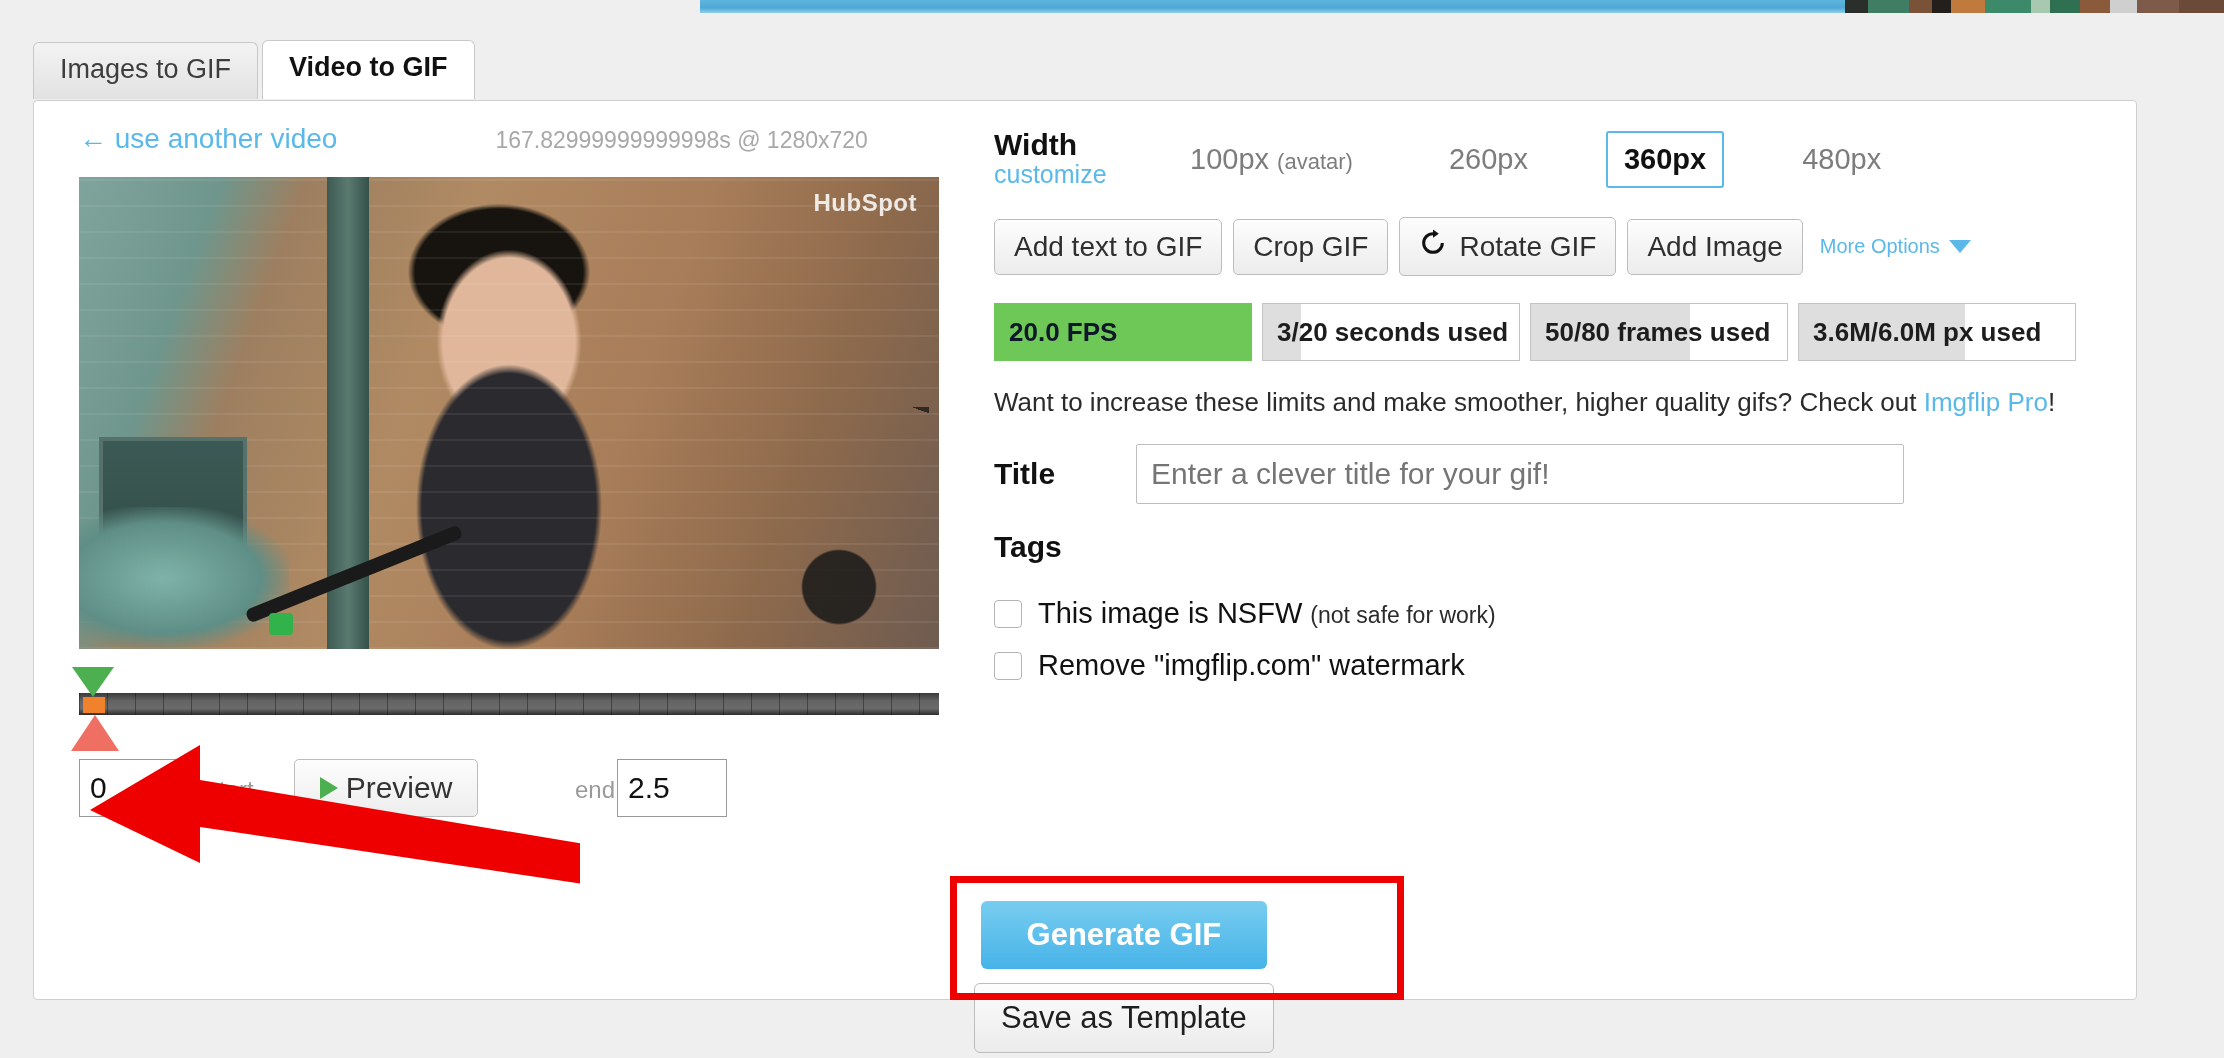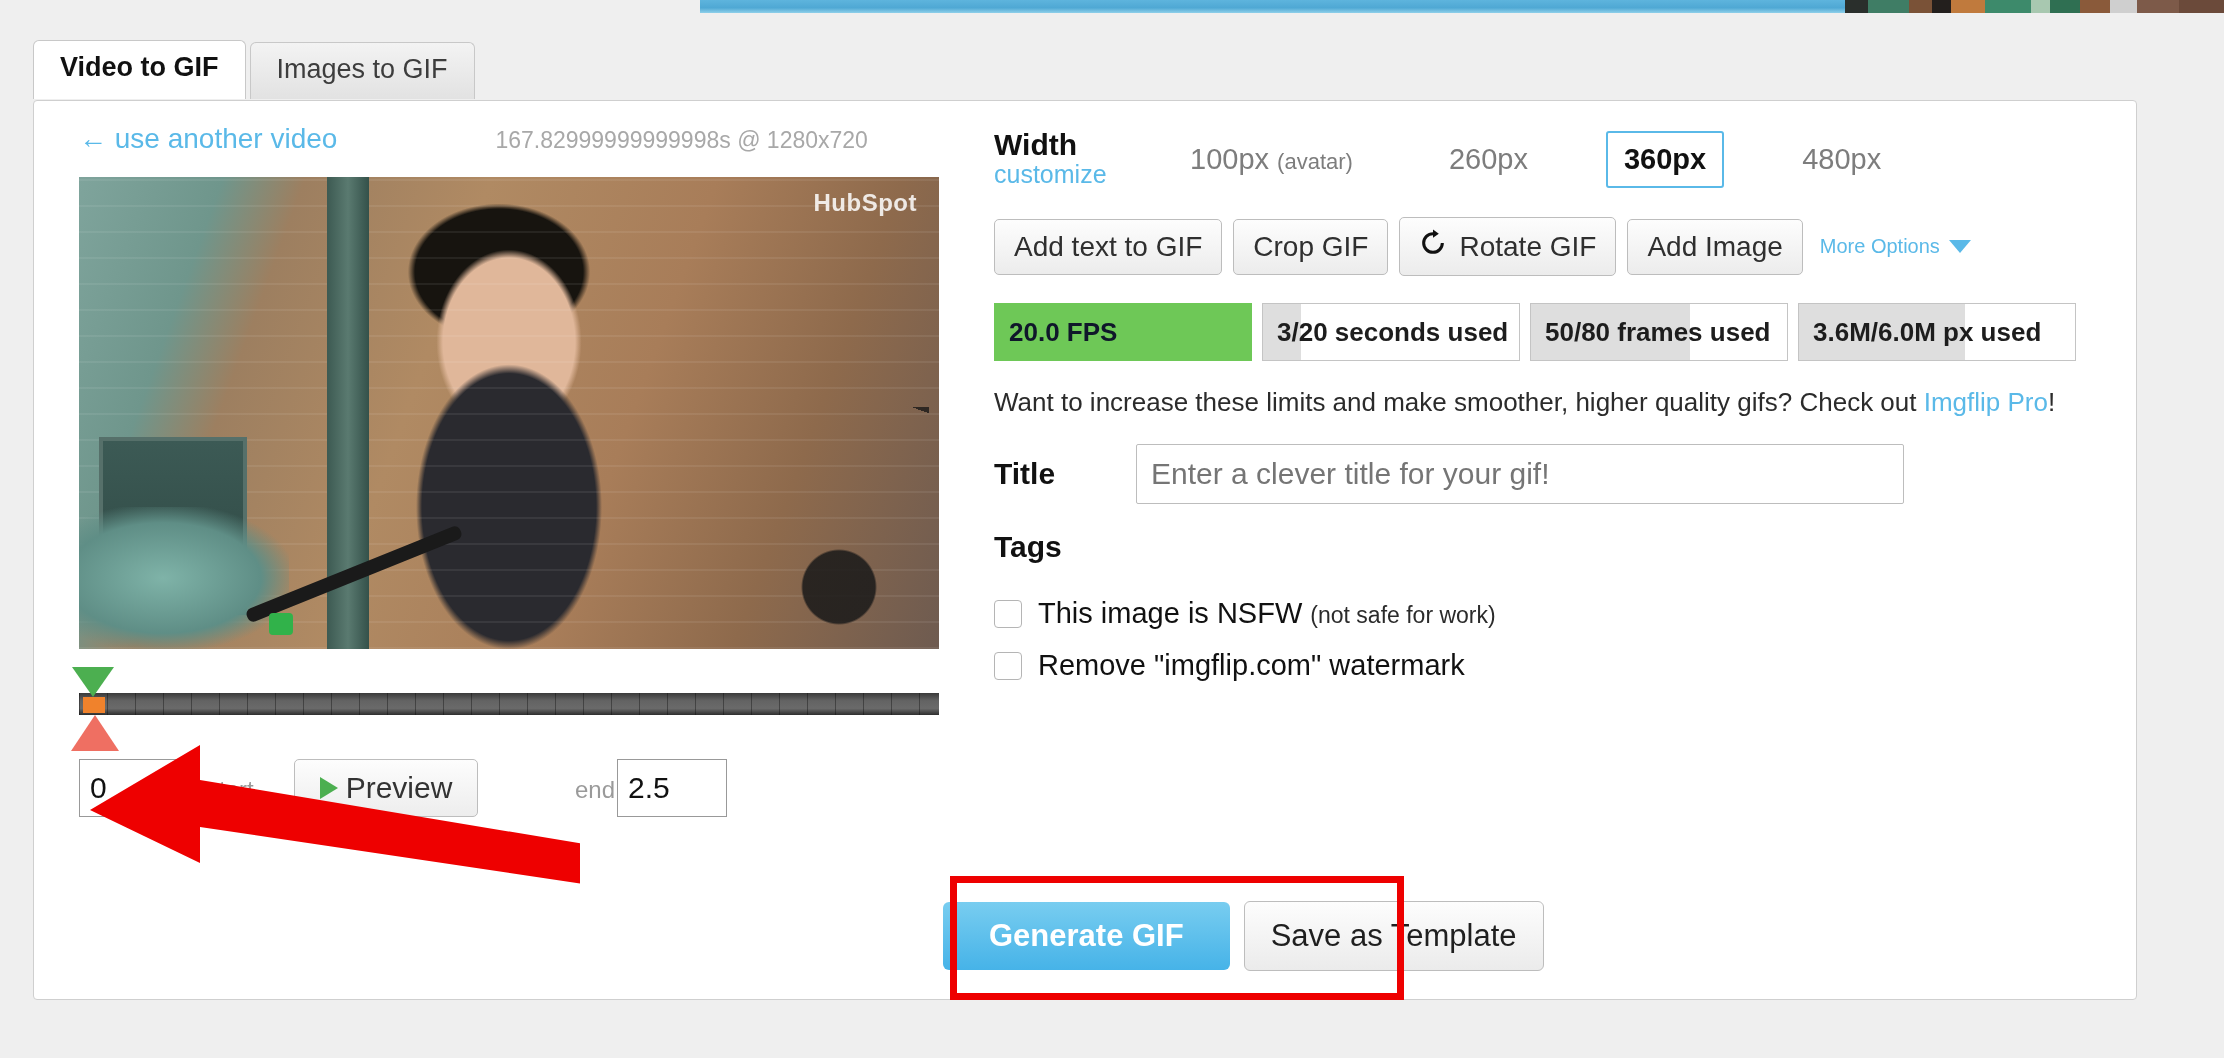--- a/index.html
+++ b/index.html
@@ -226,21 +226,21 @@
   .checks { margin-top: 33px; }
   .crow { display: flex; align-items: center; margin-bottom: 19px; }
   .cbox {
     width: 26px; height: 26px; border: 1px solid #b5b5b5; border-radius: 4px;
     background: #fff; margin-right: 16px; cursor: pointer; flex: none;
   }
   .ctext { font-size: 29px; color: #111; white-space: nowrap; }
   .ctext .sub { font-size: 23px; color: #2b2b2b; }
 
   
-  .actions { position: absolute; left: 909px; top: 800px; display: flex; align-items: center; gap: 14px; }
+  .actions { position: absolute; left: 940px; top: 800px; display: flex; align-items: center; gap: 14px; flex-direction: column; }
   .genbtn {
     border: none; border-radius: 6px;
     background: linear-gradient(180deg,#78cdf0 0%, #46b3e8 100%);
     color: #fff; font-size: 31px; font-weight: bold;
     padding: 16px 46px; cursor: pointer; font-family: inherit;
   }
   .savebtn {
     border: 1px solid #bdbdbd; border-radius: 6px;
     background: linear-gradient(180deg,#fdfdfd 0%, #ebebeb 100%);
     color: #1f1f1f; font-size: 31px; padding: 16px 26px; cursor: pointer; font-family: inherit;
@@ -255,25 +255,25 @@
 </style>
 </head>
 <body>
 
 <div id="screen">
 
   <div class="topstrip"></div>
   <div class="topstrip-thumbs"></div>
 
   <div class="tabs">
+    <div class="tab">
+      <span>Images to GIF</span>
+    </div>
     <div class="tab active">
       <span>Video to GIF</span>
-    </div>
-    <div class="tab">
-      <span>Images to GIF</span>
     </div>
   </div>
 
   <div class="panel">
 
     <div class="leftcol">
       <div class="toprow">
         <a class="uselink">← use another video</a>
         <span class="meta">167.82999999999998s @ 1280x720</span>
       </div>

